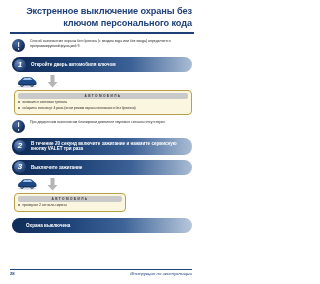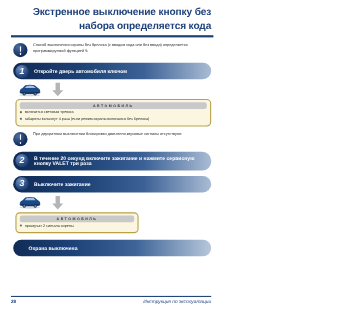--- a/index.html
+++ b/index.html
@@ -233,22 +233,22 @@
     color: #23467d;
     font-style: italic;
   }
 </style>
 </head>
 <body>
 
 <div class="page">
 
   <div class="title-block">
-    <div class="title-line">Экстренное выключение  кнопку без</div>
-    <div class="title-line">набора определяется кода</div>
+    <div class="title-line">Экстренное выключение  охраны без</div>
+    <div class="title-line">ключом персонального кода</div>
   </div>
   <div class="title-rule"></div>
 
   <div class="info-row">
     <div class="info-icon"></div>
     <div class="info-text">Способ выключения охраны без брелока (с вводом кода или без ввода) определяется программируемой функцией 9.</div>
   </div>
 
   <div class="step-bar">
     <div class="step-num">1</div>

